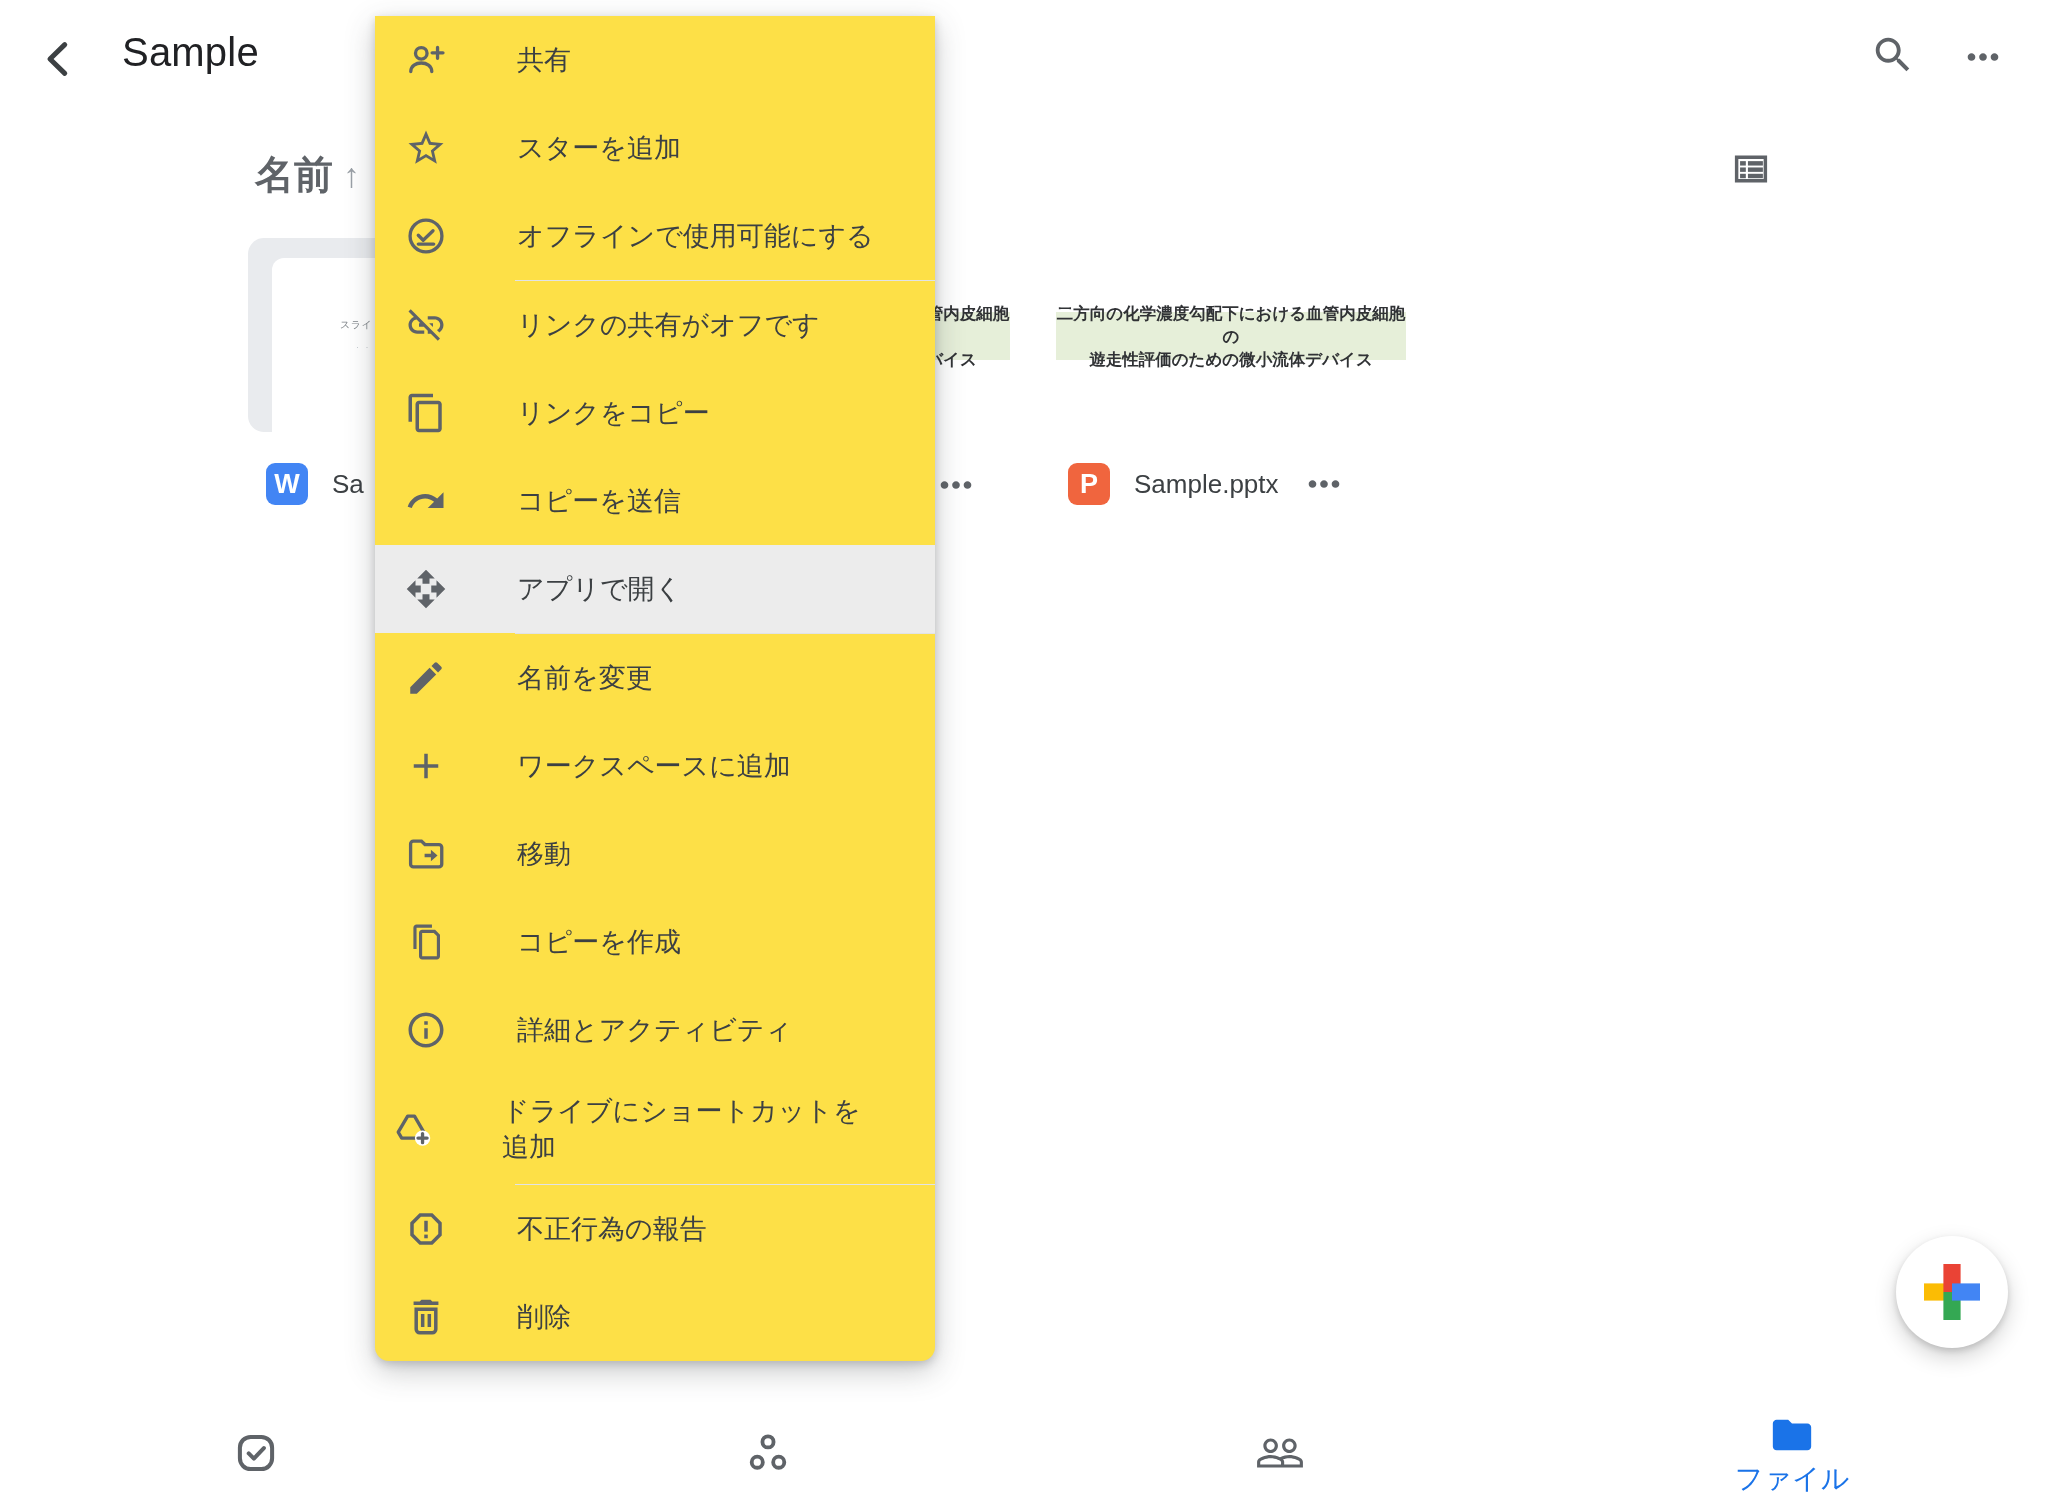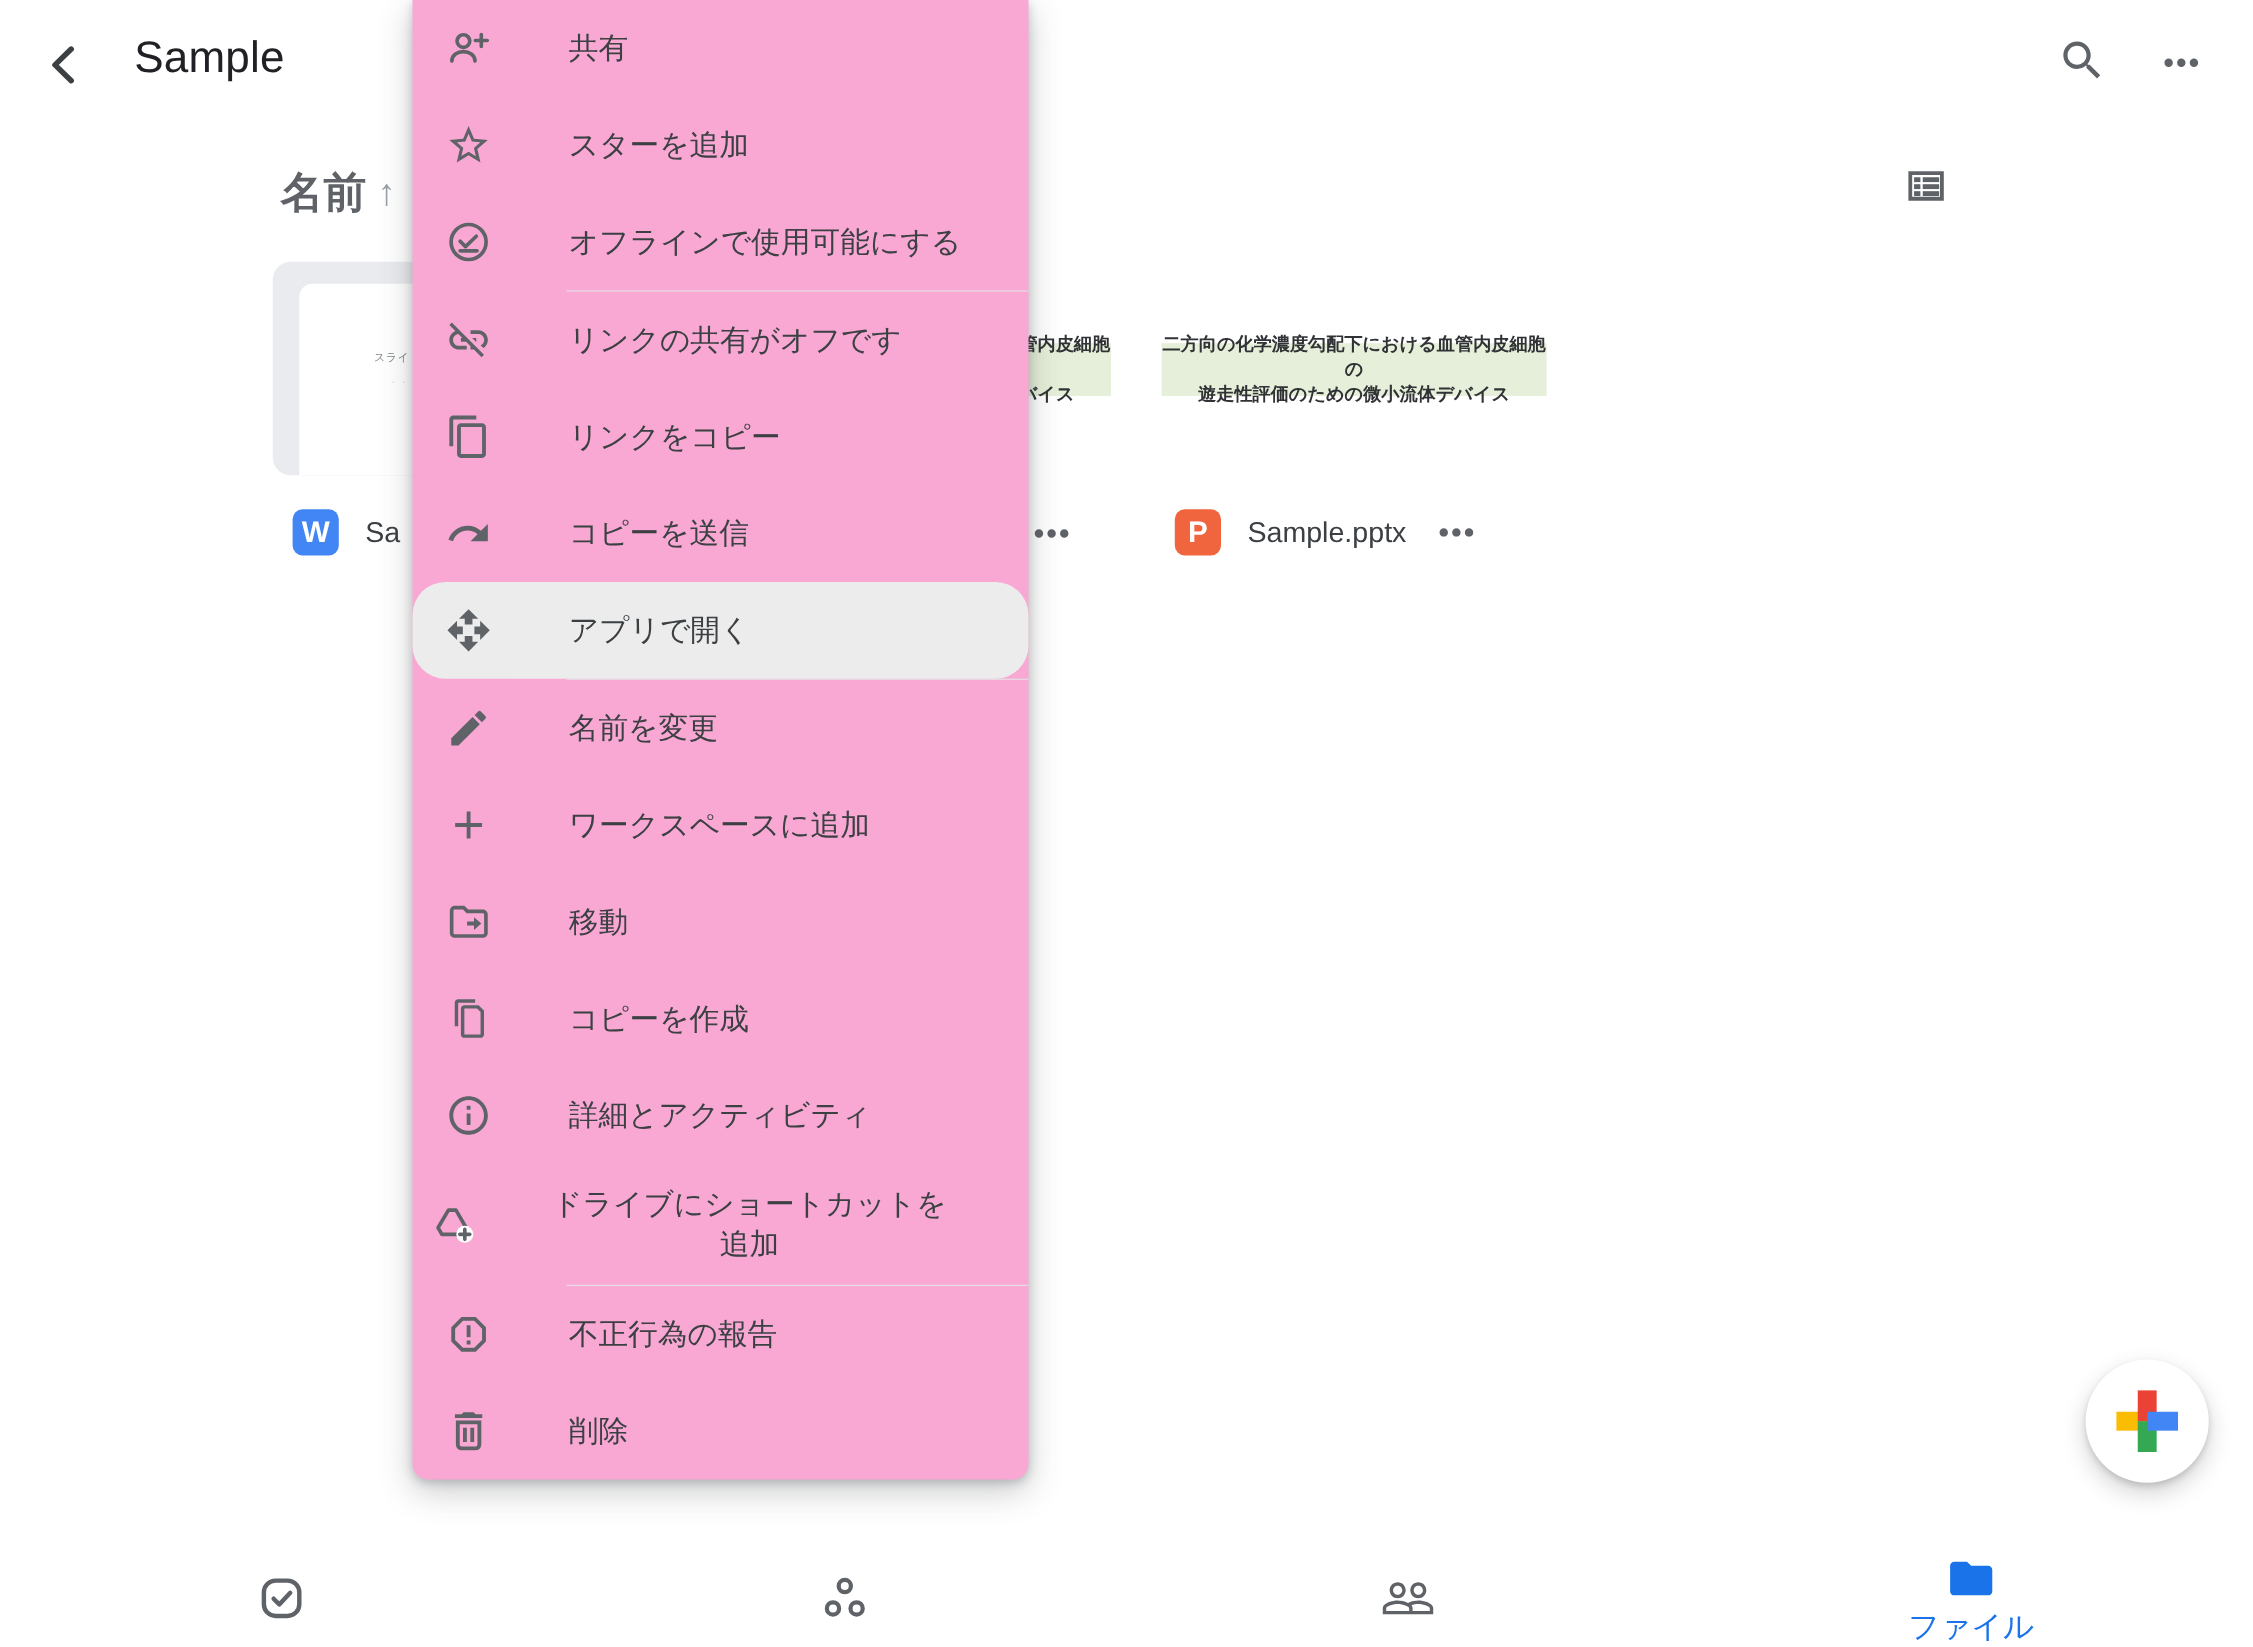--- a/index.html
+++ b/index.html
@@ -37,26 +37,26 @@
   .file-row { top:458px; height:52px; display:flex; align-items:center; }
   .badge { width:42px; height:42px; border-radius:9px; display:flex; align-items:center; justify-content:center; color:#fff; font-size:27px; font-weight:700; }
   .file-name { font-size:26px; color:#3c4043; margin-left:24px; }
   .more-btn { width:46px; height:46px; color:var(--icon_gray,#5f6368); cursor:pointer; }
   .row-word { left:266px; }
   .row-hidden-more { left:933px; top:462px; }
   .row-pptx { left:1068px; }
   .row-pptx .more-btn { margin-left:22px; }
 
   
-  .context-menu { left:375px; top:0; width:560px; background:#f9a8d4; z-index:50;
+  .context-menu { left:375px; top:16px; width:560px; background:#fde047; z-index:50;
     border-radius:0 0 14px 14px;
-    box-shadow:0 3px 8px rgba(60,64,67,.22), 0 10px 30px rgba(60,64,67,.28);text-align:center; }
+    box-shadow:0 3px 8px rgba(60,64,67,.22), 0 10px 30px rgba(60,64,67,.28); }
   .menu-item { height:88px; display:flex; align-items:center; padding-left:30px; cursor:pointer; }
   .menu-item.two-line { height:110px;padding-left:15px; }
-  .menu-item.highlighted { background:var(--highlight,#ececec);border-radius:30px; }
+  .menu-item.highlighted { background:var(--highlight,#ececec); }
   .mi-icon { width:42px; height:42px; flex:0 0 42px; }
   .mi-label { margin-left:70px; font-size:27px; color:var(--text_dark,#3c4043); line-height:36px; white-space:pre-line; }
   .menu-divider { height:1px; background:var(--divider,#e1e3e6); margin-left:140px; }
 
   
   .bottom-nav { left:0; top:1408px; width:2048px; height:89px; background:#fff; z-index:10; }
   .nav-tab { position:absolute; top:0; width:200px; height:89px; display:flex; flex-direction:column; align-items:center; justify-content:center; cursor:pointer; }
   .nav-tab .icon { width:46px; height:46px; }
   .nav-tab.wide-icon .icon { width:54px; height:50px; }
   .nav-label { font-size:28px; color:var(--accent_blue,#1a73e8); margin-top:2px; }

